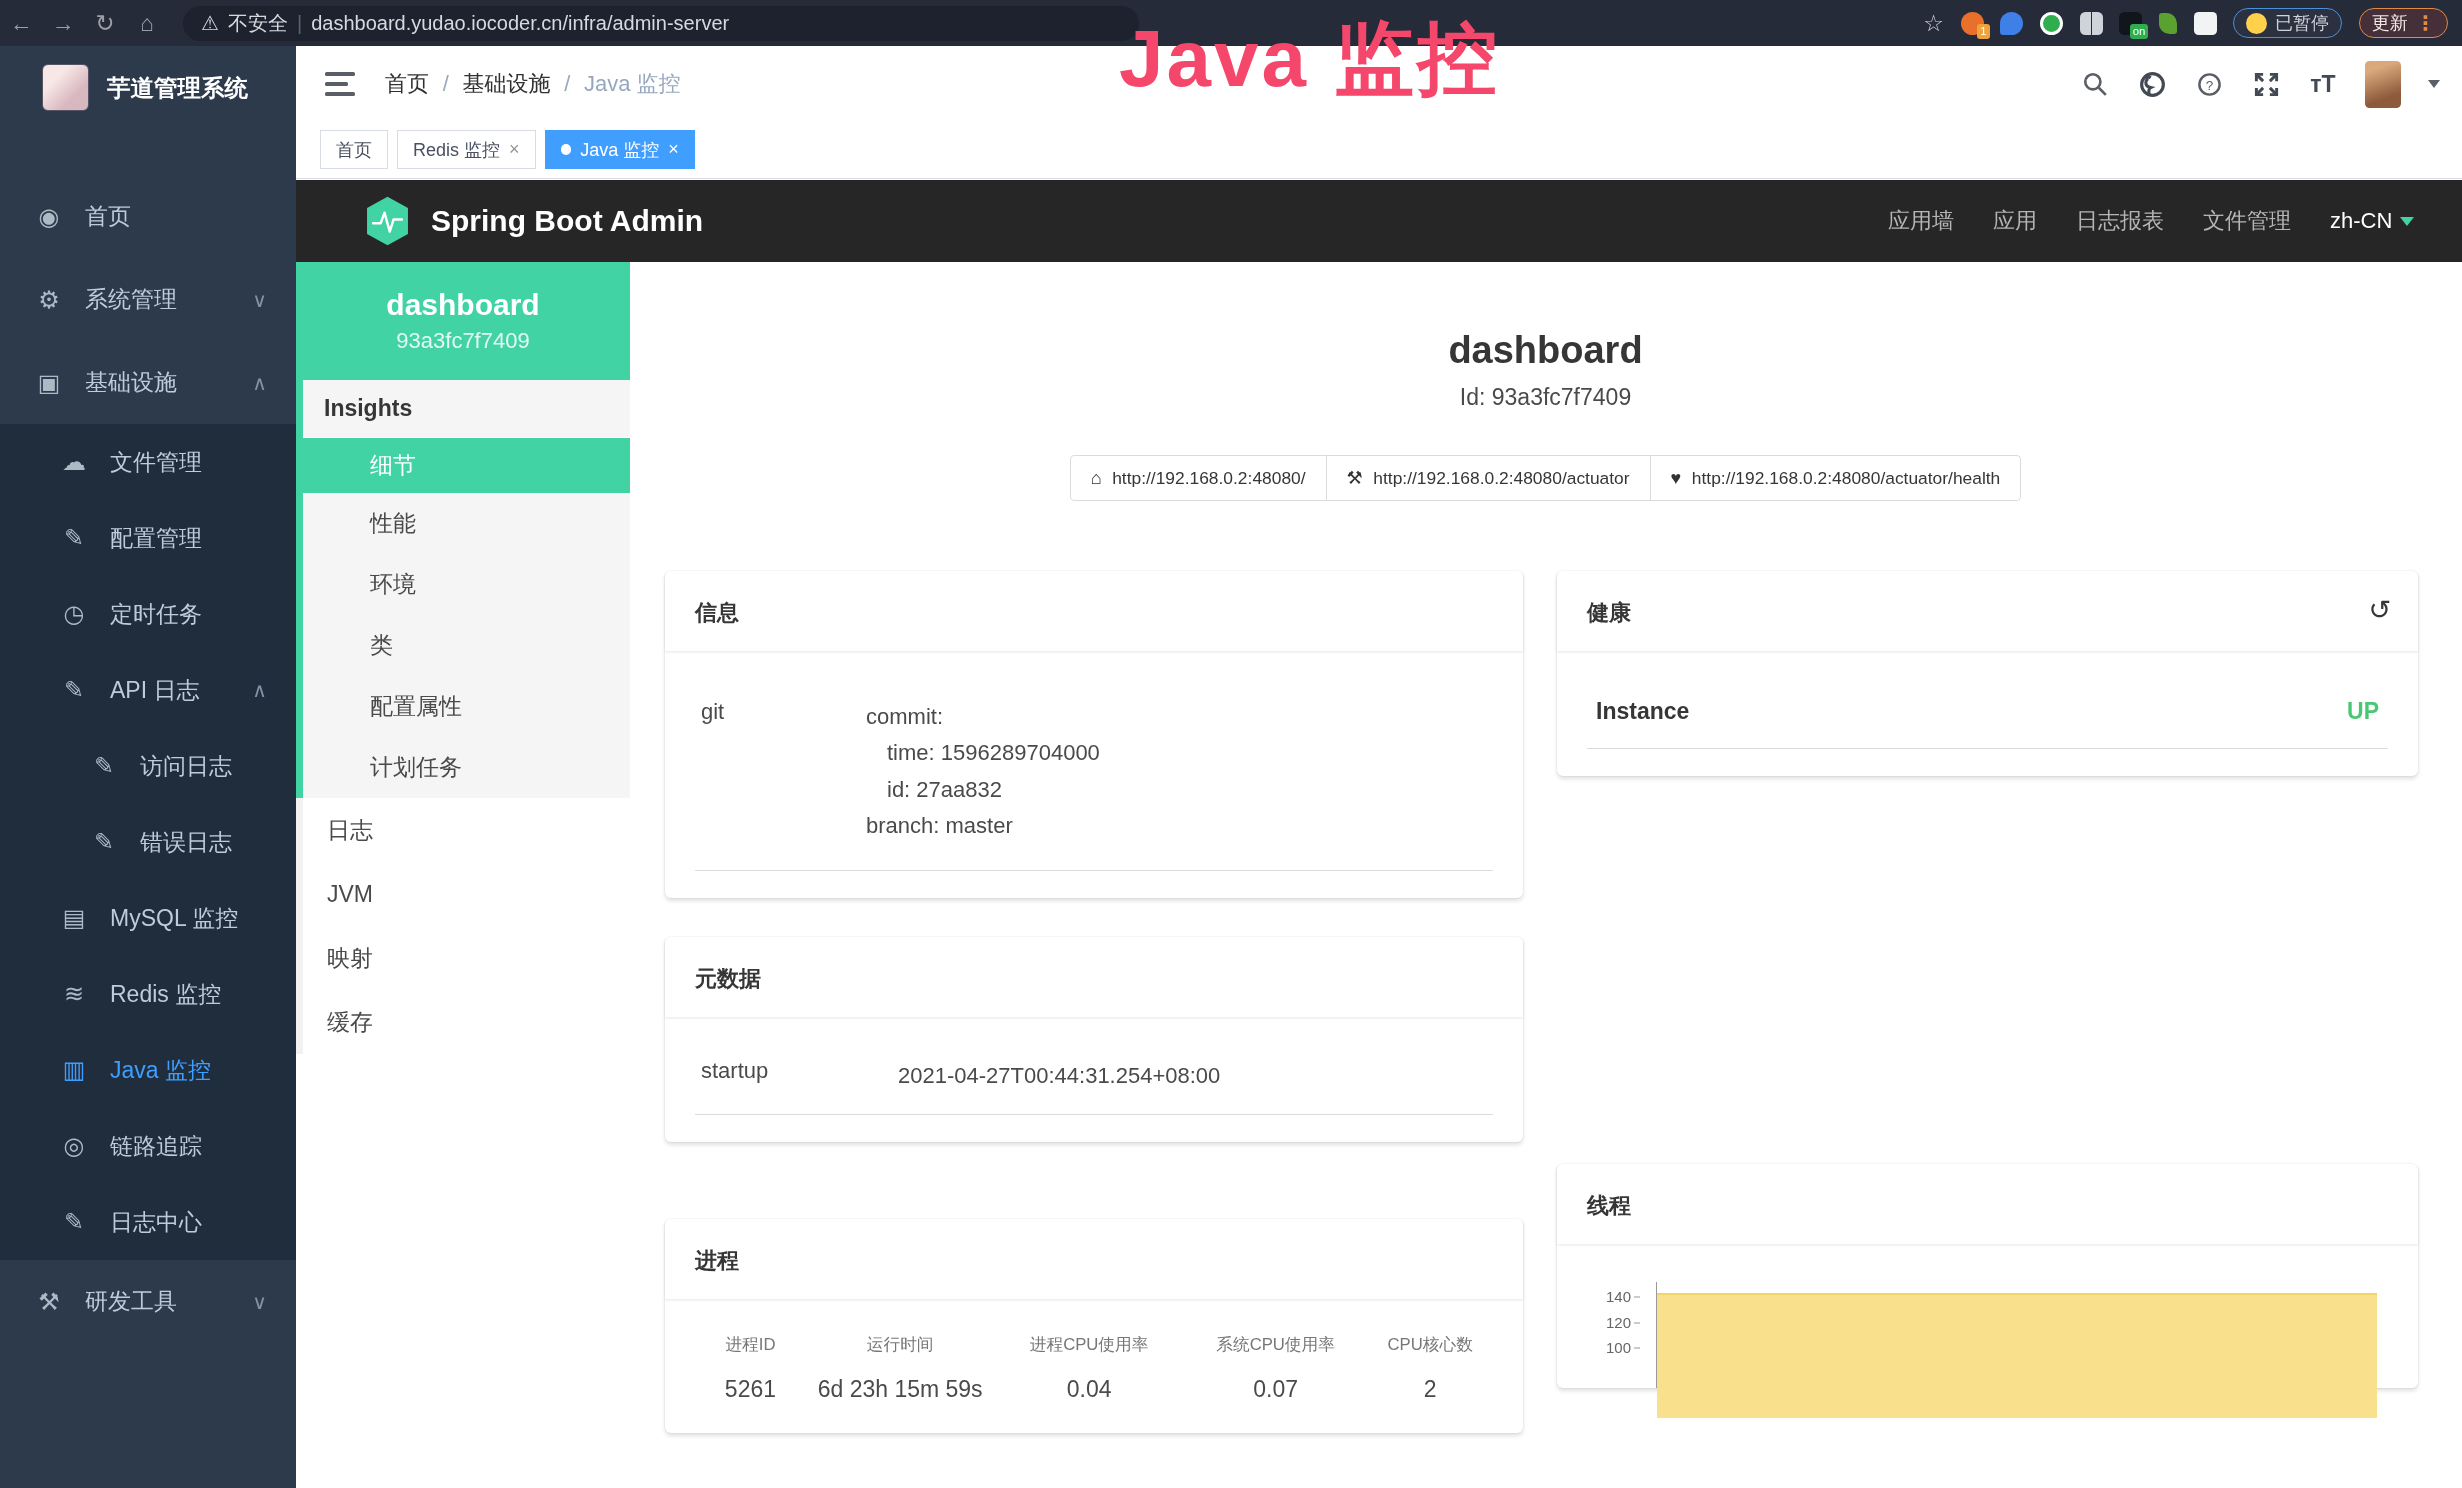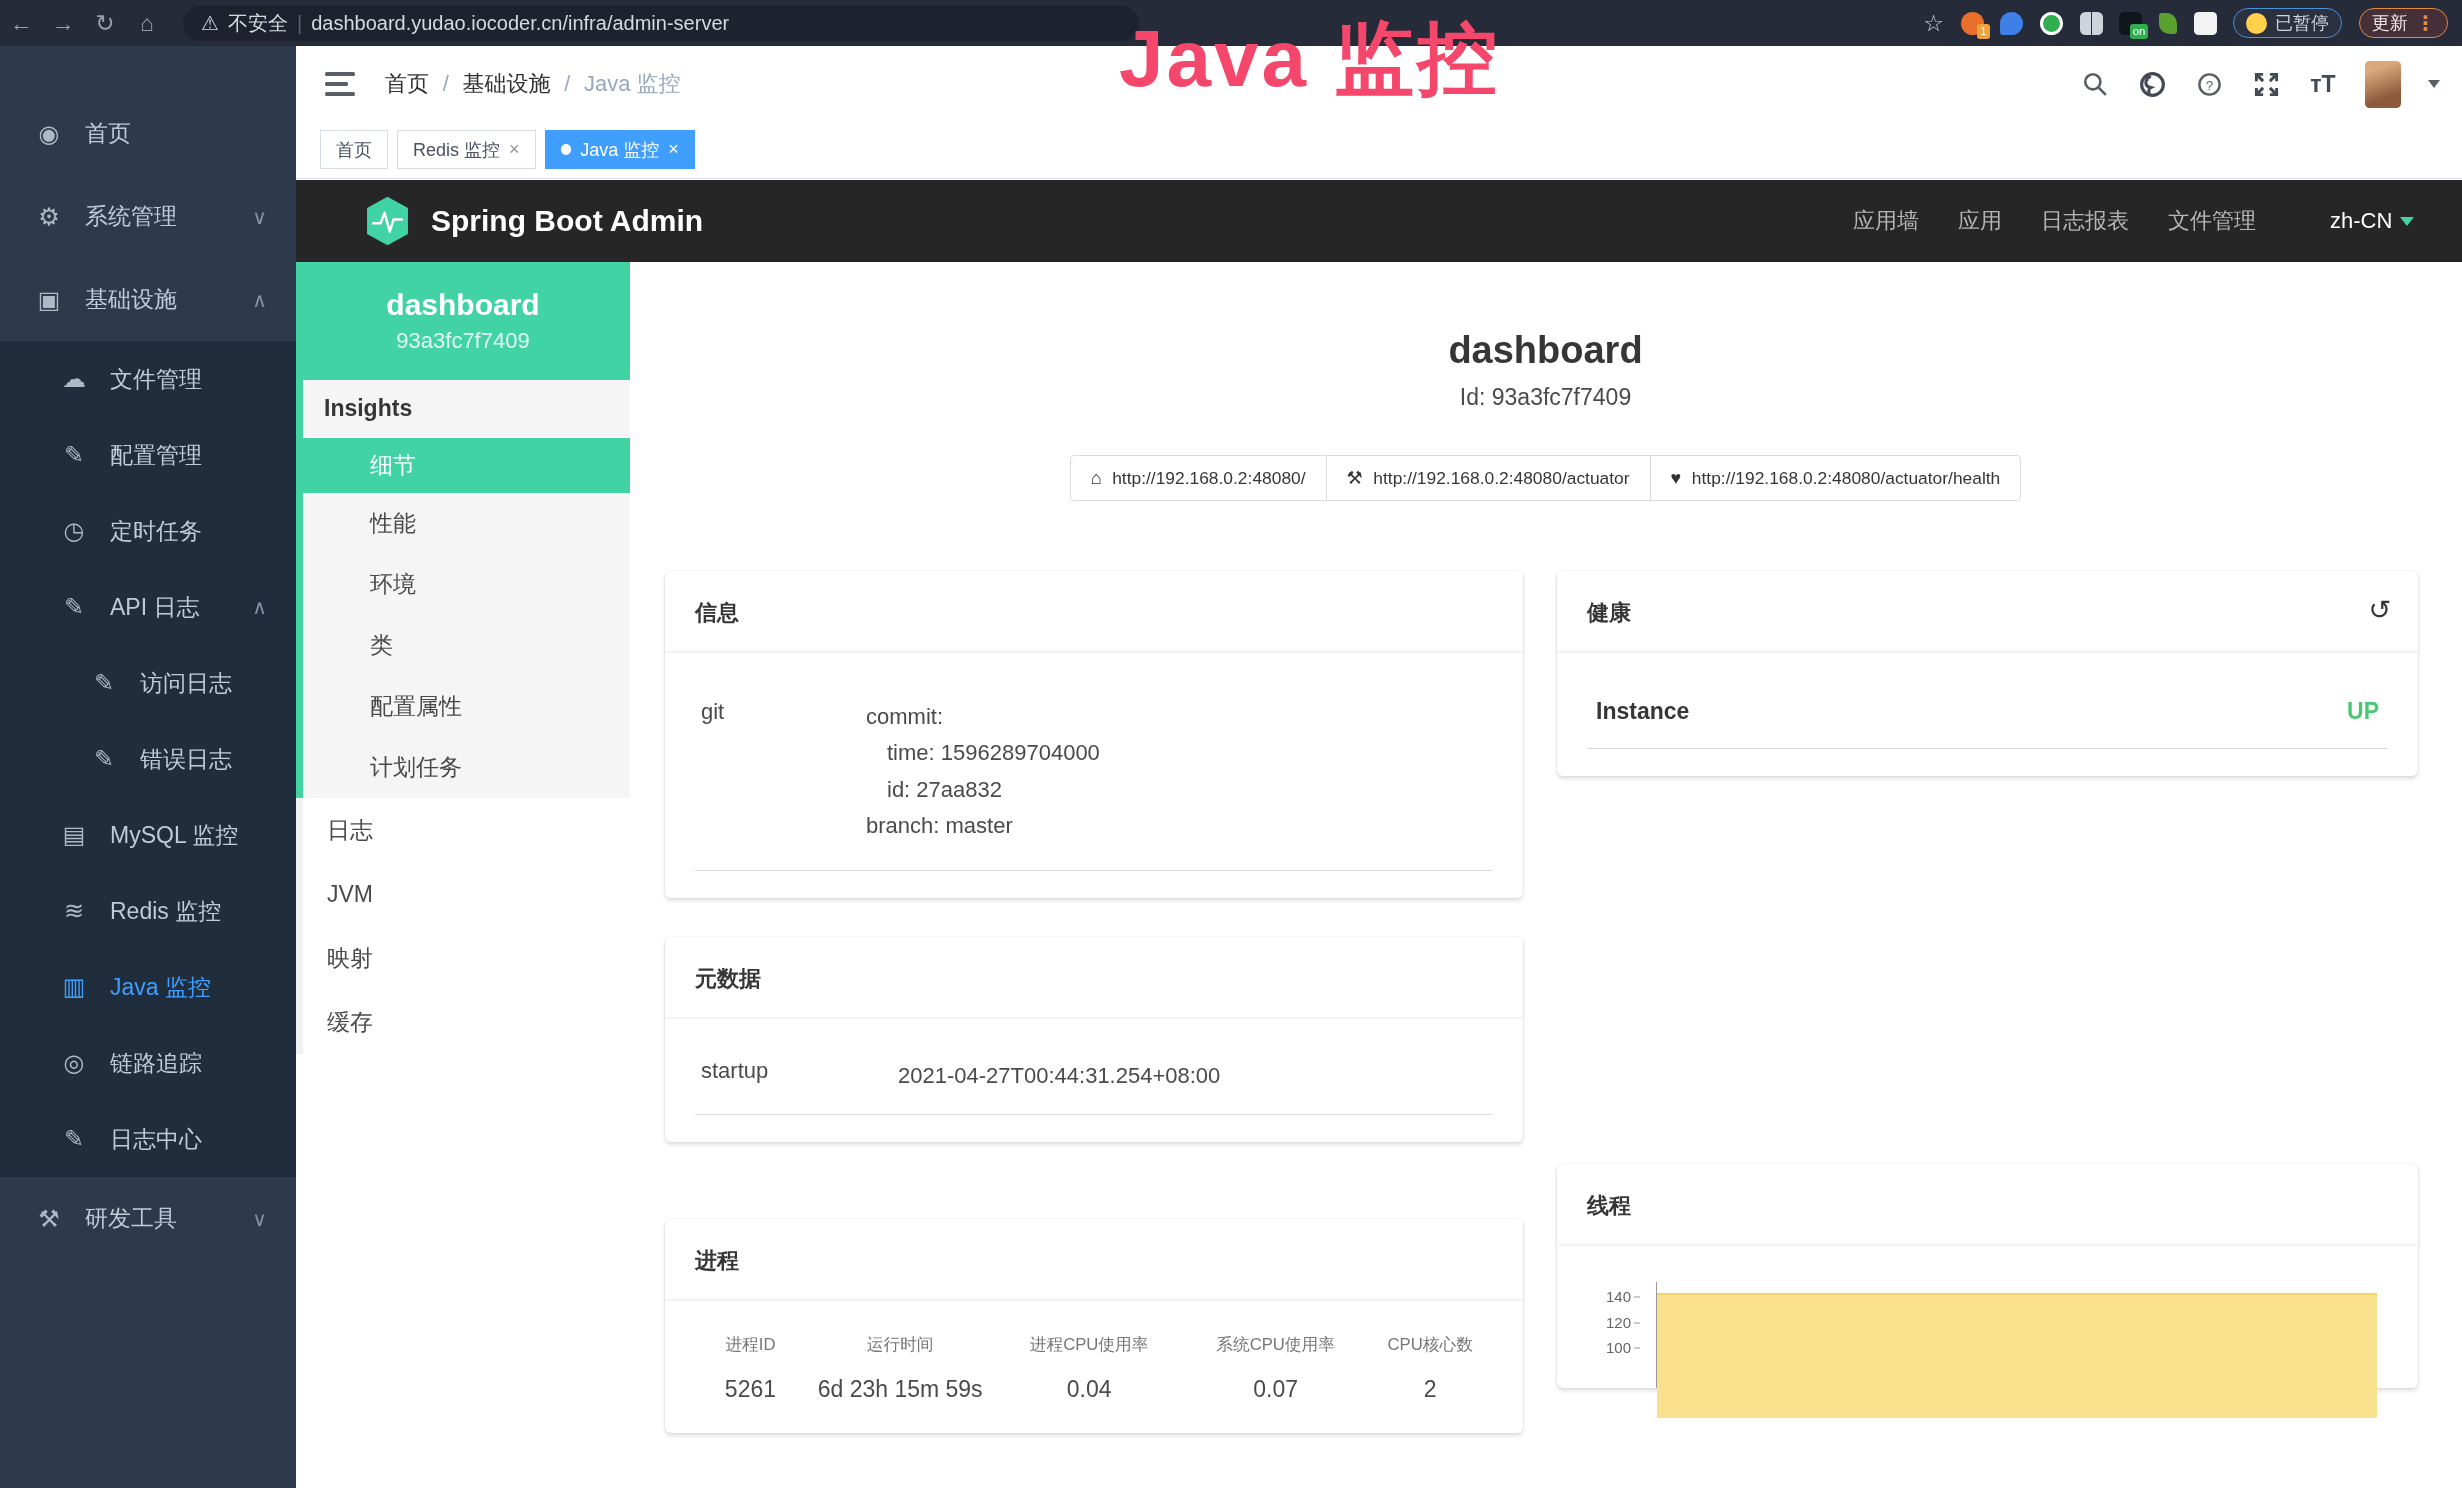--- a/index.html
+++ b/index.html
@@ -60,21 +60,21 @@
   .tag-tab.active { background:#409eff; border-color:#409eff; color:#fff; }
   .tag-tab.active .x { color:#fff; }
   .tab-dot { width:10.6px; height:10.6px; border-radius:50%; background:#fff; }
 
   
   .sba-navbar { position:absolute; left:296px; top:180px; width:2167px; height:82px; background:#262626; display:flex; align-items:center; z-index:3; }
   .sba-brand { display:flex; align-items:center; gap:20px; margin-left:68px; }
   .sba-brand-text { color:#fff; font-size:30px; font-weight:bold; }
   .sba-nav { position:absolute; right:49px; display:flex; align-items:center; gap:39px; }
   .sba-nav-item { color:#b5b5b5; font-size:22px; cursor:pointer; }
-  .sba-nav-item.lang { color:#fff; display:flex; align-items:center; gap:7.6px;margin-left:35px; }
+  .sba-nav-item.lang { color:#fff; display:flex; align-items:center; gap:7.6px; }
   .caret-green { width:0; height:0; border-left:7.6px solid transparent; border-right:7.6px solid transparent; border-top:9px solid #42d3a5; }
 
   
   .sba-sidebar { position:absolute; left:296px; top:262px; width:334px; height:1227px; background:#fff; z-index:2; }
   .inst-head { height:118px; background:#42d3a5; display:flex; flex-direction:column; align-items:center; justify-content:center; gap:6px; cursor:pointer; }
   .inst-name { color:#fff; font-size:30px; font-weight:bold; }
   .inst-id { color:rgba(255,255,255,.85); font-size:22px; }
   .side-block { background:#f5f5f5; border-left:7.6px solid #42d3a5; }
   .side-head { height:58px; display:flex; align-items:center; padding-left:21px; font-size:23px; font-weight:bold; color:#363636; border-bottom:1.5px solid #fff; }
   .side-item { height:61px; display:flex; align-items:center; padding-left:67px; font-size:23px; color:#4a4a4a; cursor:pointer; }
@@ -166,20 +166,24 @@
       <div class="chip update">
         <span>更新</span>
         <span class="dots">⋮</span>
       </div>
     </div>
   </div>
 
   <div class="annotation">Java 监控</div>
 
   <div class="app-sidebar">
+    <div class="logo-row">
+      <div class="logo-img"></div>
+      <span class="logo-title">芋道管理系统</span>
+    </div>
     <div style="height:46px"></div>
     <div class="menu-item">
       <span class="mi-icon">◉</span>
       <span>首页</span>
     </div>
     <div class="menu-item">
       <span class="mi-icon">⚙</span>
       <span>系统管理</span>
       <span class="chev">∨</span>
     </div>

